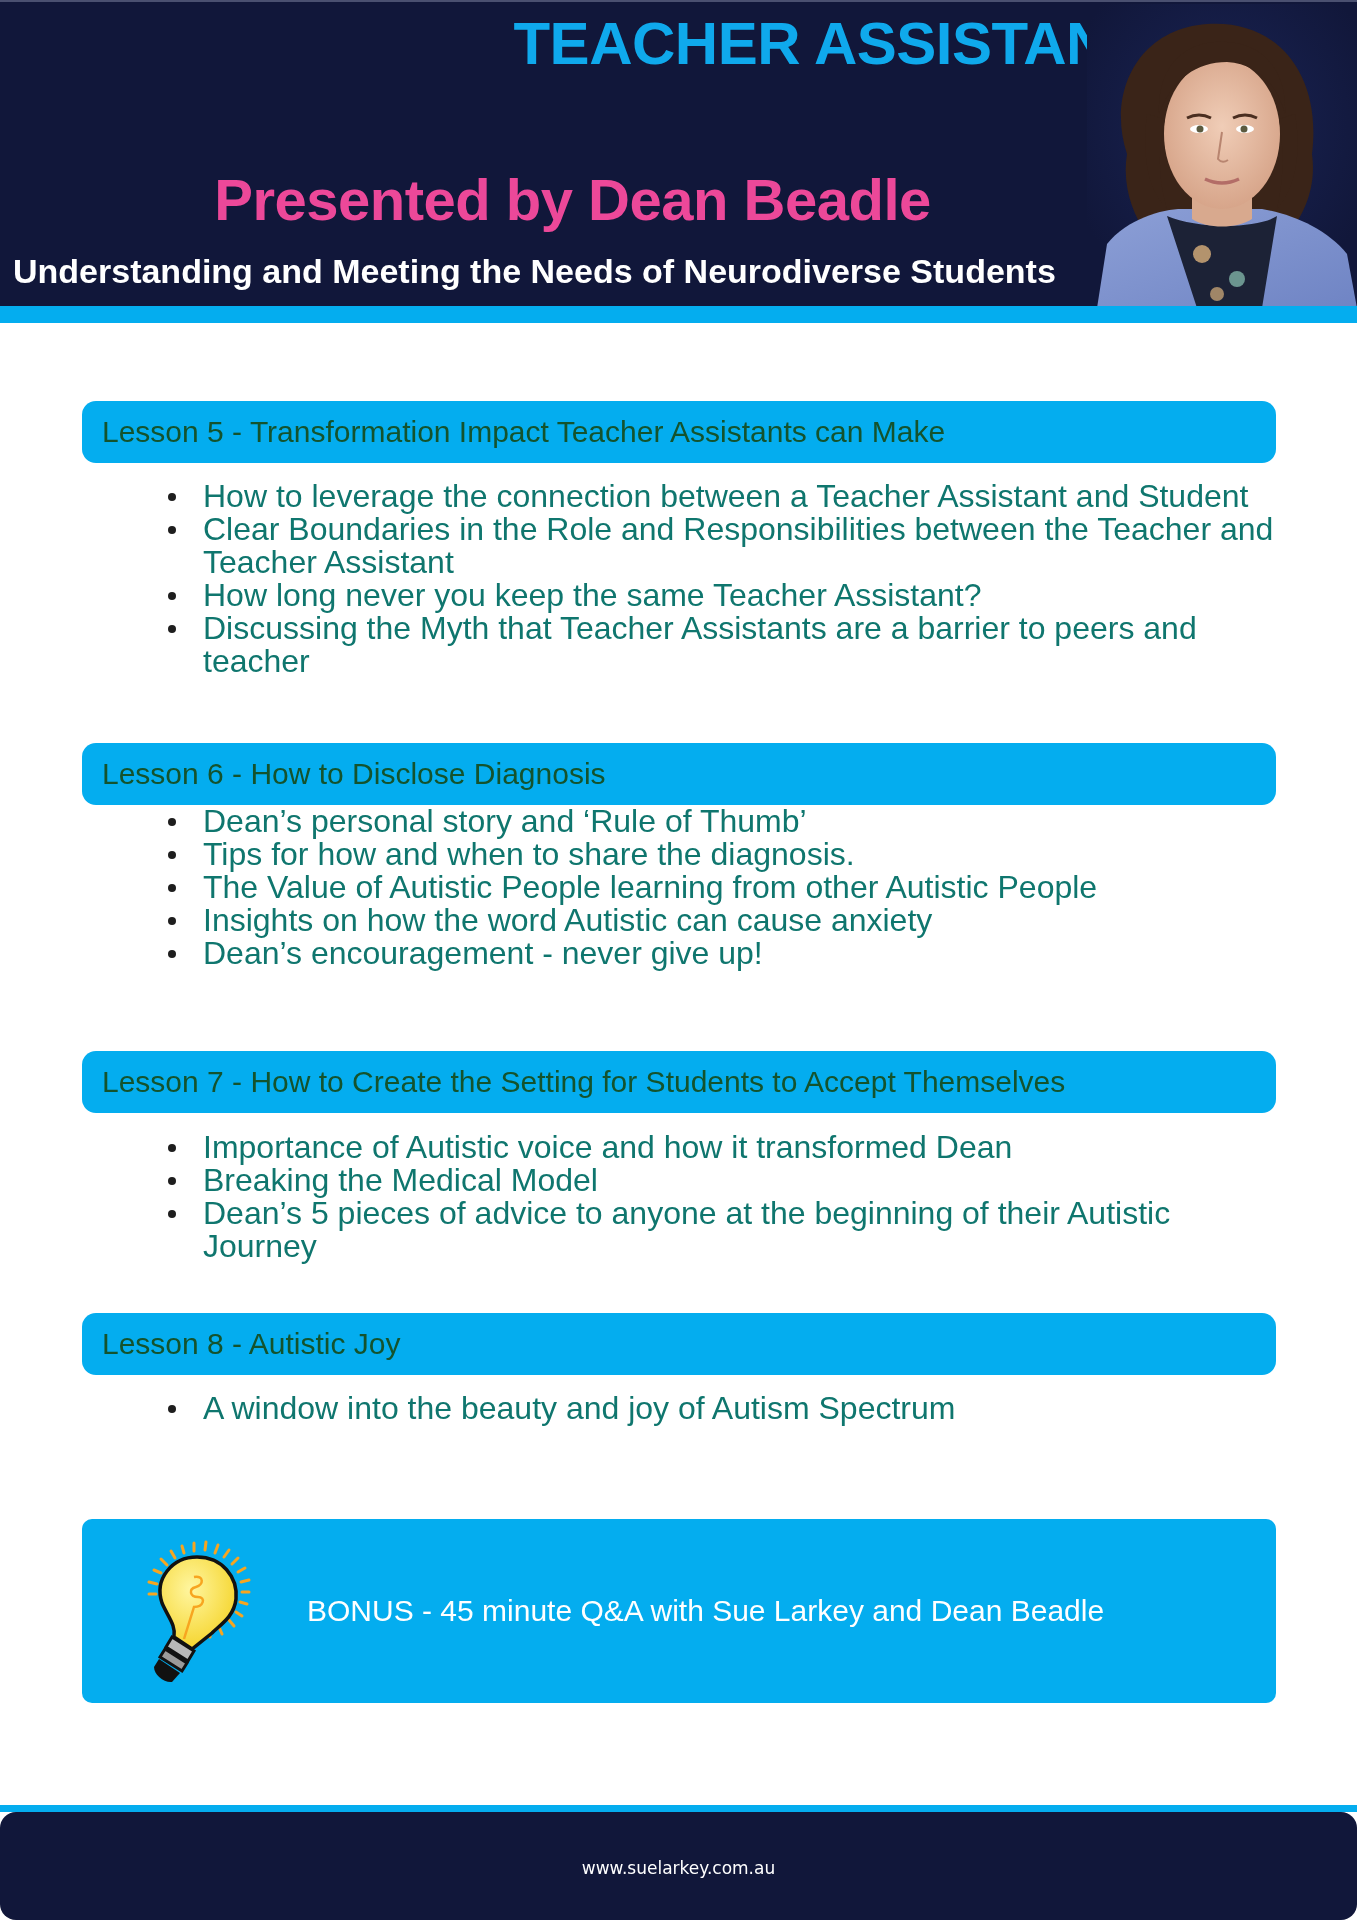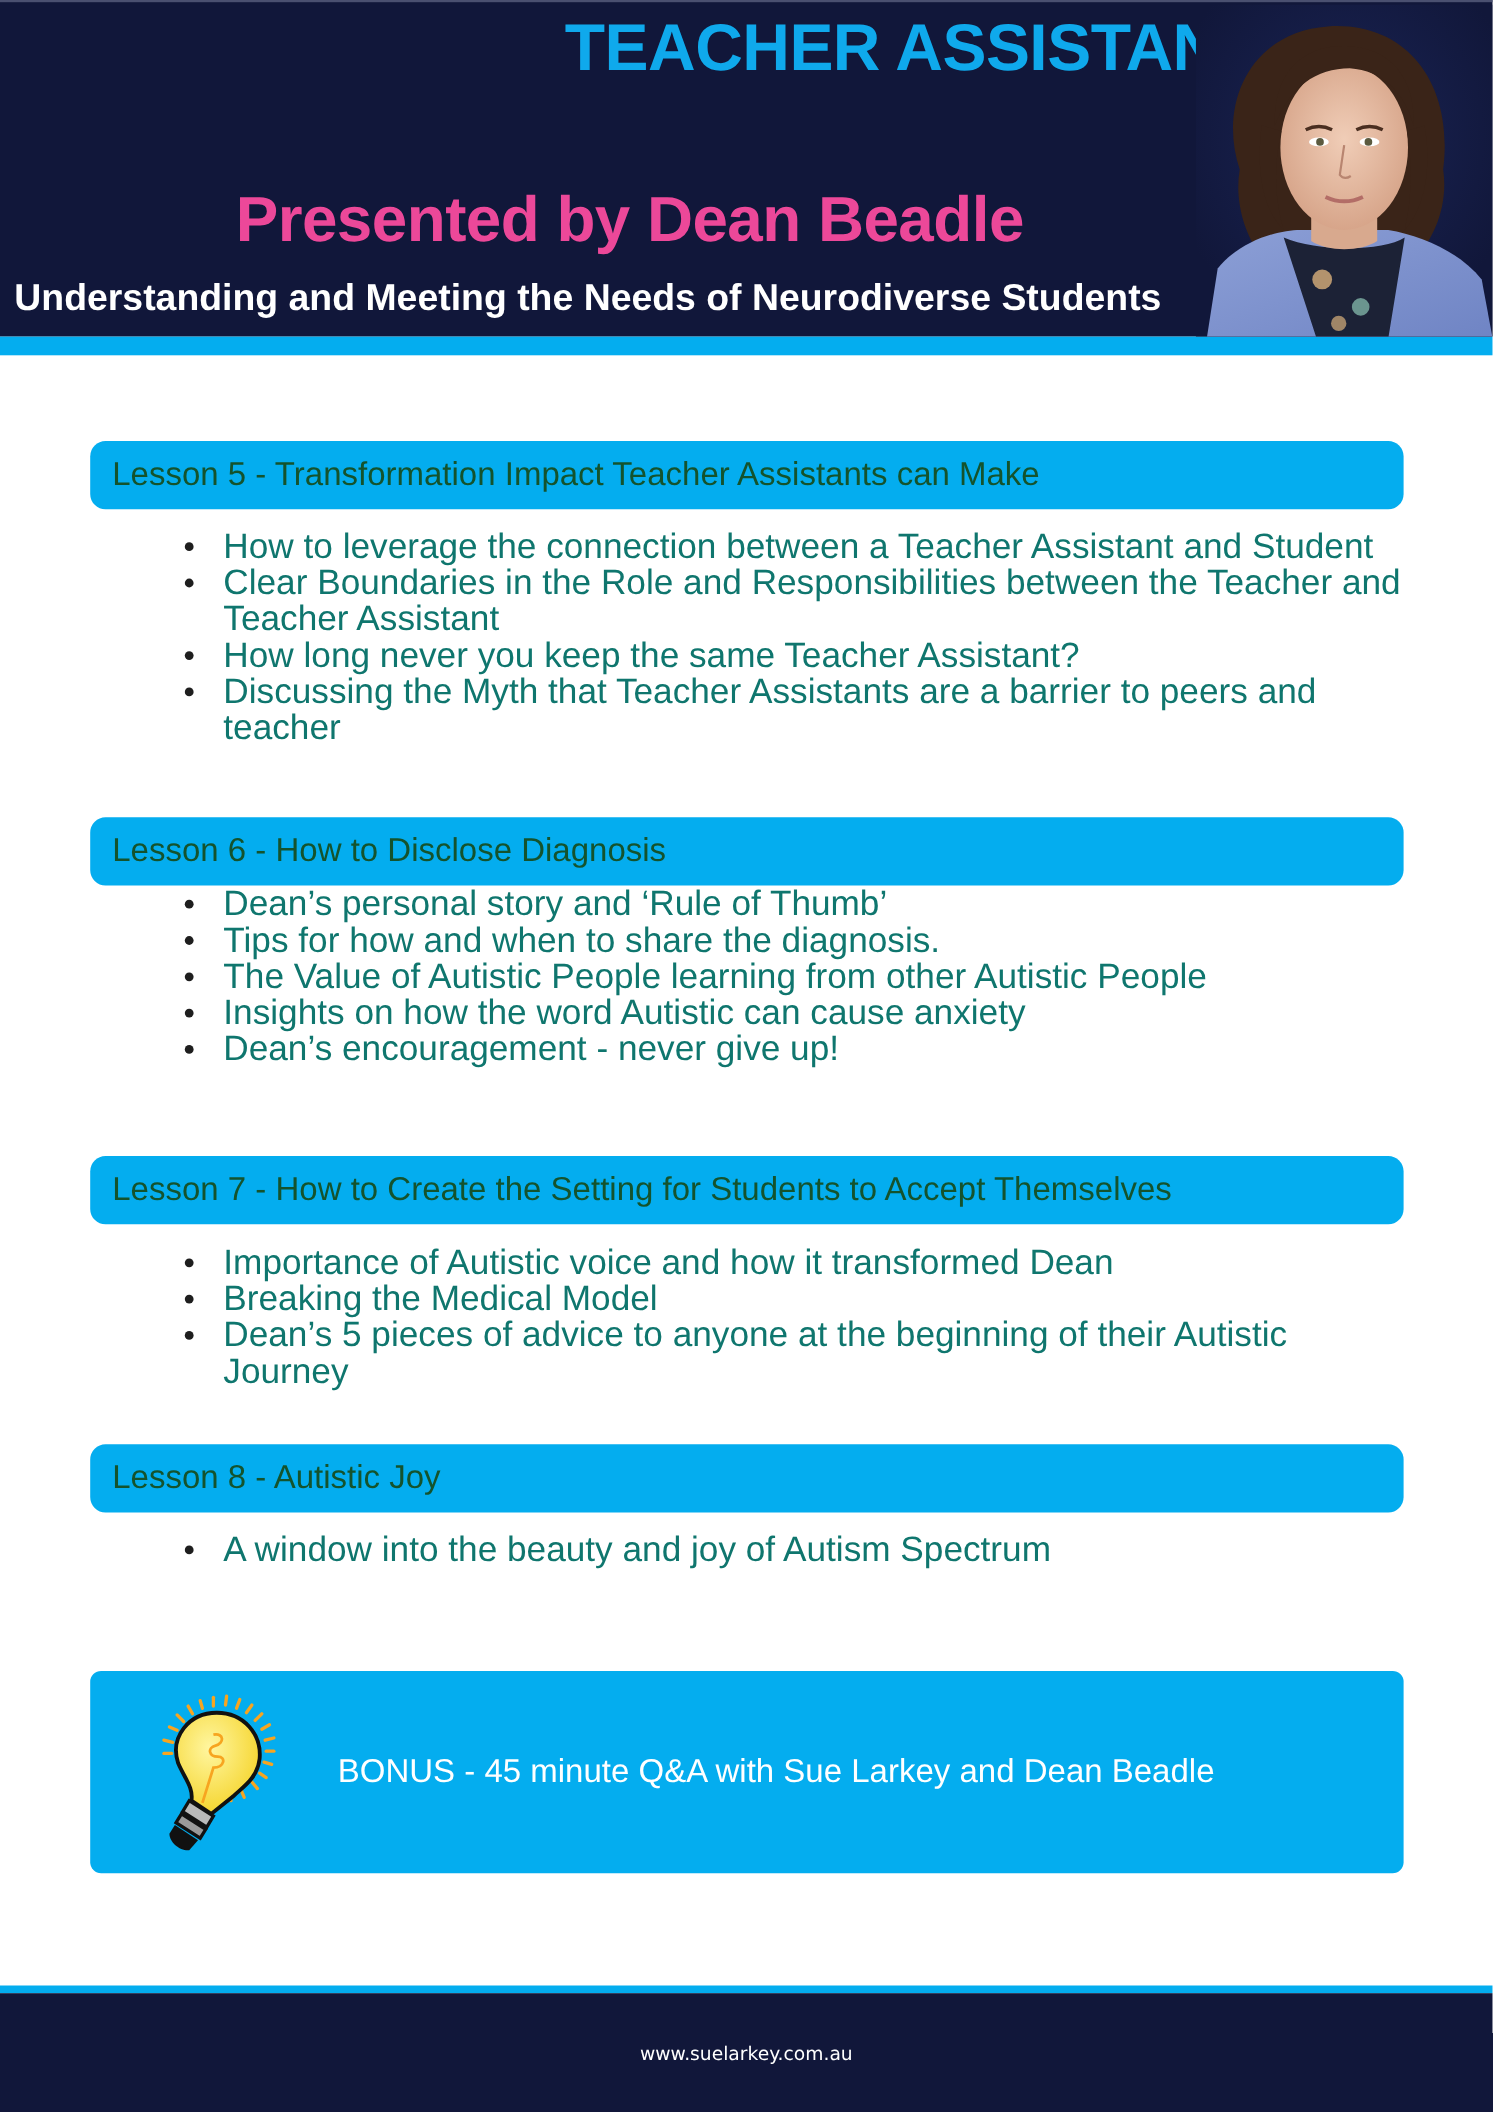--- a/index.html
+++ b/index.html
@@ -127,20 +127,21 @@
       position: absolute;
       left: 0; top: 1805px;
       width: 1357px; height: 7px;
       background: #04adef;
     }
     .footer {
       position: absolute;
       left: 0; top: 1812px;
       width: 1357px; height: 108px;
       background: #11173a;
+      border-radius: 16px;
     }
     .footer-url {
       position: absolute;
       left: 0; width: 1357px;
       top: 45px;
       text-align: center;
       color: #ffffff;
       font-family: "DejaVu Sans", sans-serif;
       font-size: 17px;
       line-height: 22px;

